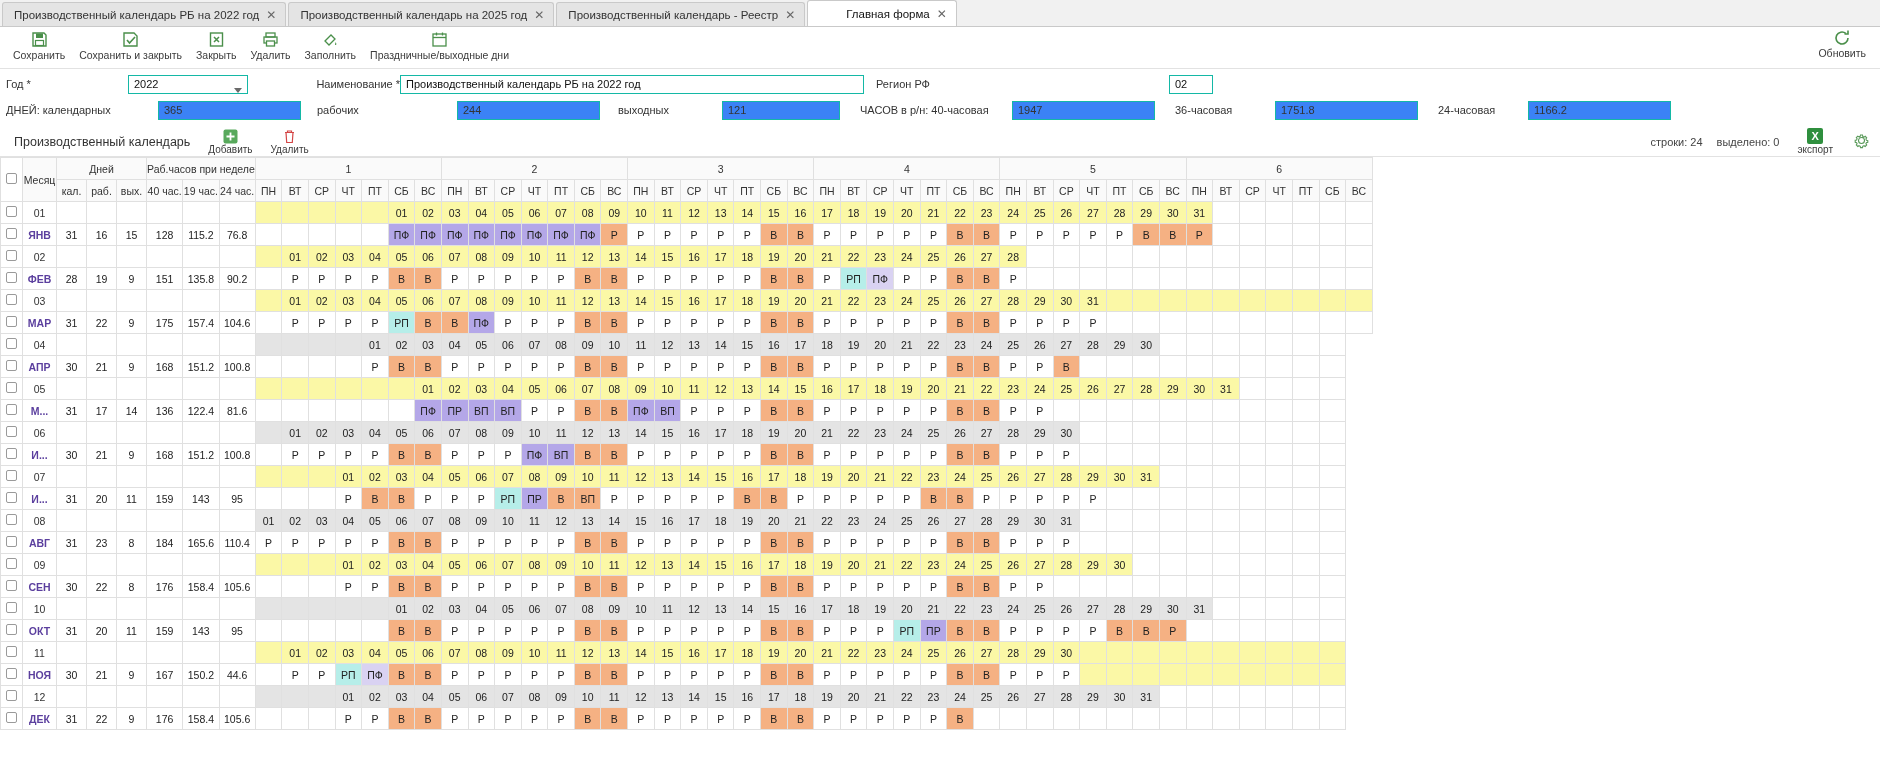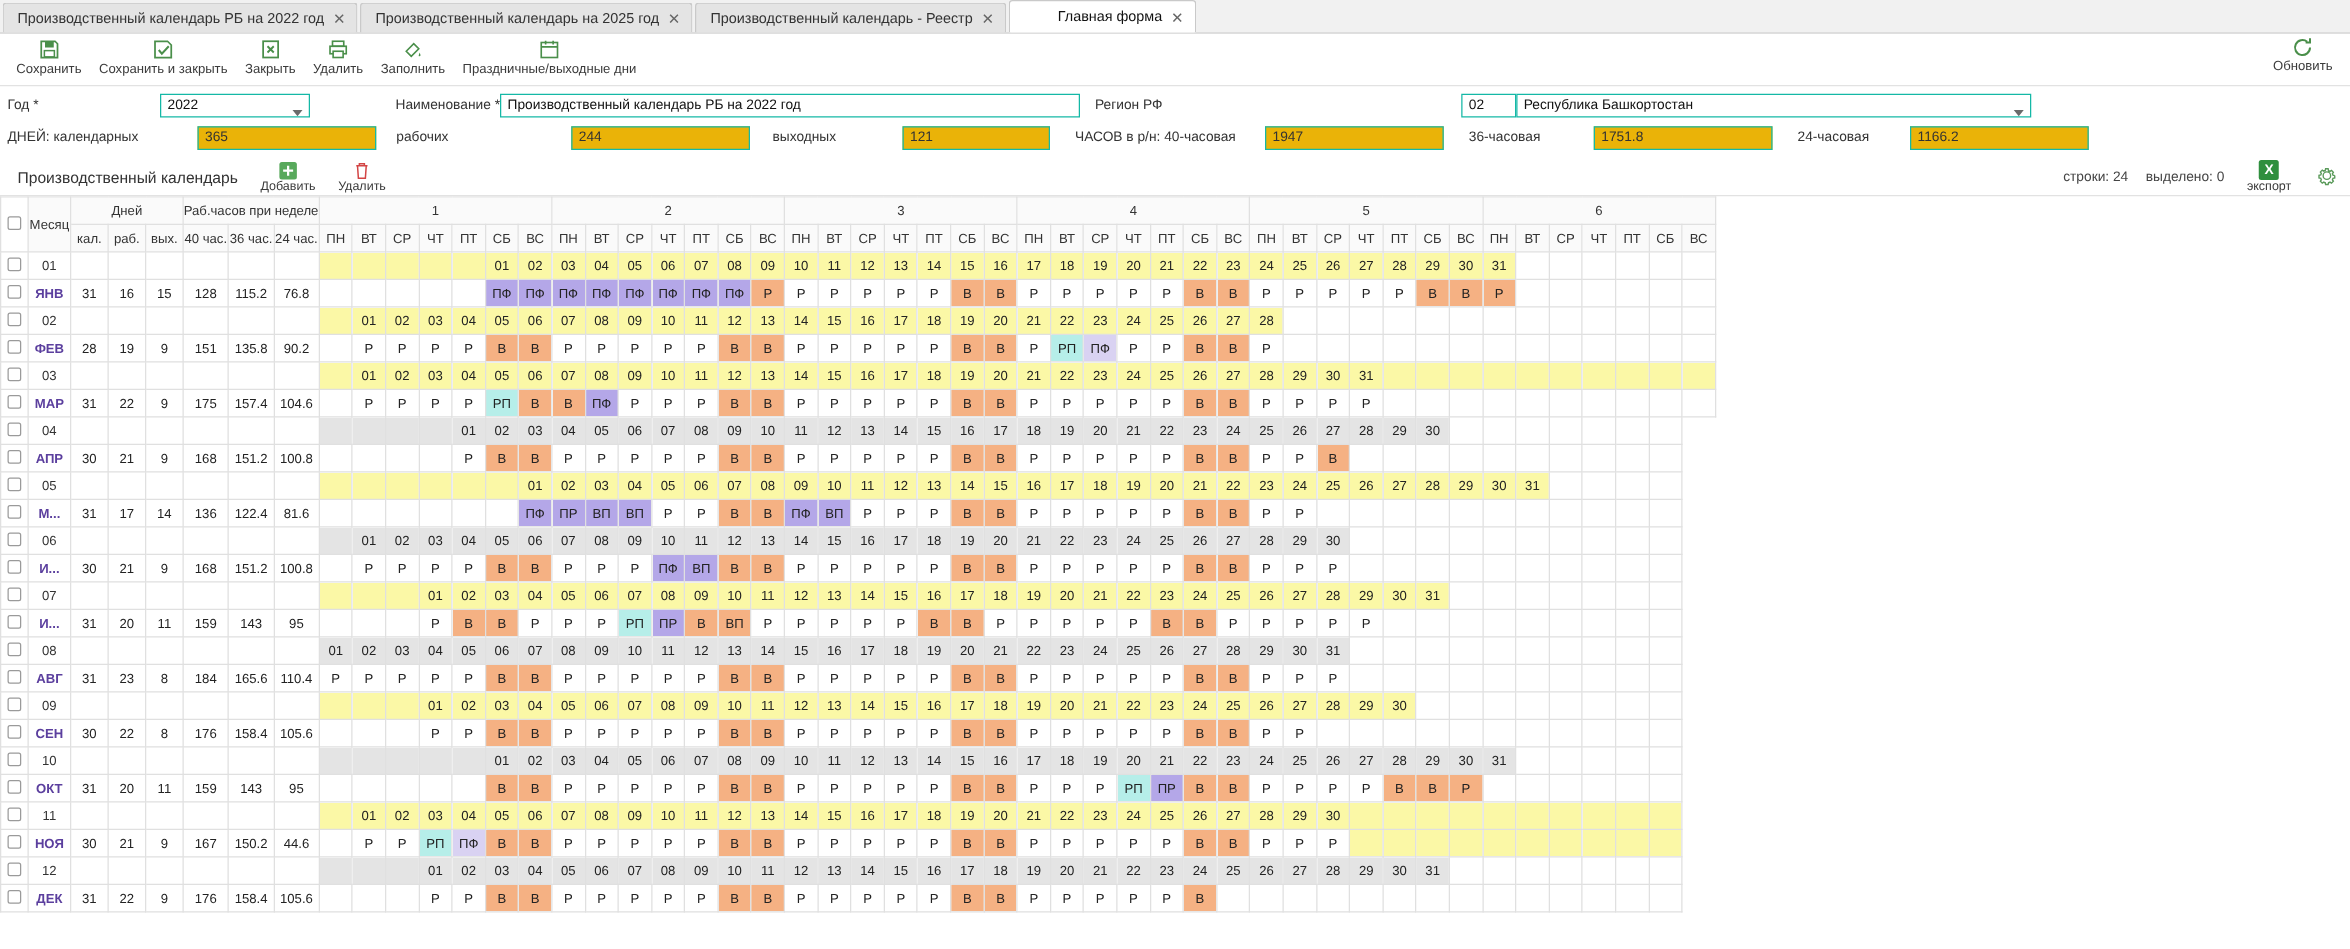--- a/index.html
+++ b/index.html
@@ -100,21 +100,21 @@
     height: 19px;
     line-height: 17px;
     font-size: 11px;
     padding: 0 5px;
     color: #111;
     display: flex;
     align-items: flex-end;
   }
   .fi.sel { justify-content: space-between; }
   .caret { width: 0; height: 0; border-left: 4px solid transparent; border-right: 4px solid transparent; border-top: 5px solid #6a6a6a; }
-  .fi.ro { background: #eab308; color: #333; }
+  .fi.ro { background: #3b82f6; color: #333; }
   
   .panelhdr {
     display: flex;
     align-items: center;
     height: 30px;
     padding: 0 10px 0 14px;
     border-bottom: 1px solid #e2e2e2;
     background: #fff;
   }
   .panelttl { font-size: 12.5px; color: #333; }
@@ -257,24 +257,20 @@
     <span class="caret"></span>
   </div>
   <span class="fl" style="width:152px; padding-left:55px;text-align:right;">Наименование *</span>
   <div class="fi" style="width:464px;">
     <span>Производственный календарь РБ на 2022 год</span>
   </div>
   <span class="fl" style="width:305px; padding-left:12px;">Регион РФ</span>
   <div class="fi" style="width:44px;">
     <span>02</span>
   </div>
-  <div class="fi sel" style="width:412px;">
-    <span>Республика Башкортостан</span>
-    <span class="caret"></span>
-  </div>
 </div>
 
 <div class="formrow" style="margin-top:4px;">
   <span class="fl" style="width:152px;">ДНЕЙ: календарных</span>
   <div class="fi ro" style="width:143px;">
     <span>365</span>
   </div>
   <span class="fl" style="width:140px; padding-left:16px;">рабочих</span>
   <div class="fi ro" style="width:143px;margin-left:16px;">
     <span>244</span>
@@ -344,21 +340,21 @@
           <th colspan="7">3</th>
           <th colspan="7">4</th>
           <th colspan="7">5</th>
           <th colspan="7">6</th>
         </tr>
         <tr>
           <th style="width: 30px;">кал.</th>
           <th style="width: 30px;">раб.</th>
           <th style="width: 30px;">вых.</th>
           <th style="width: 36px;">40 час.</th>
-          <th style="width: 36px;">36 час.</th>
+          <th style="width: 36px;">19 час.</th>
           <th style="width: 36px;">24 час.</th>
           <th style="width: 26.6px;">ПН</th>
           <th style="width: 26.6px;">ВТ</th>
           <th style="width: 26.6px;">СР</th>
           <th style="width: 26.6px;">ЧТ</th>
           <th style="width: 26.6px;">ПТ</th>
           <th style="width: 26.6px;">СБ</th>
           <th style="width: 26.6px;">ВС</th>
           <th style="width: 26.6px;">ПН</th>
           <th style="width: 26.6px;">ВТ</th>

